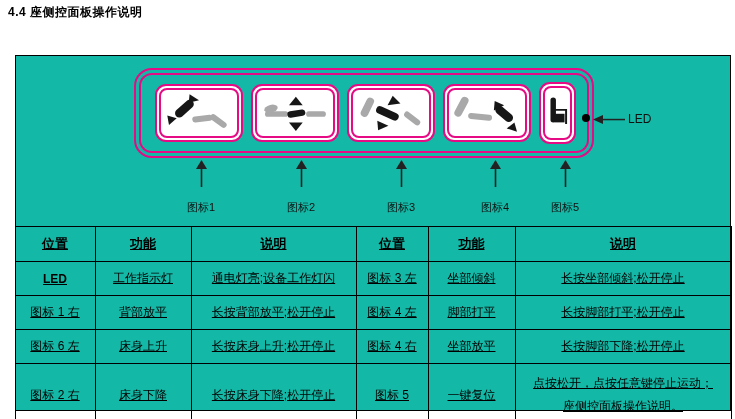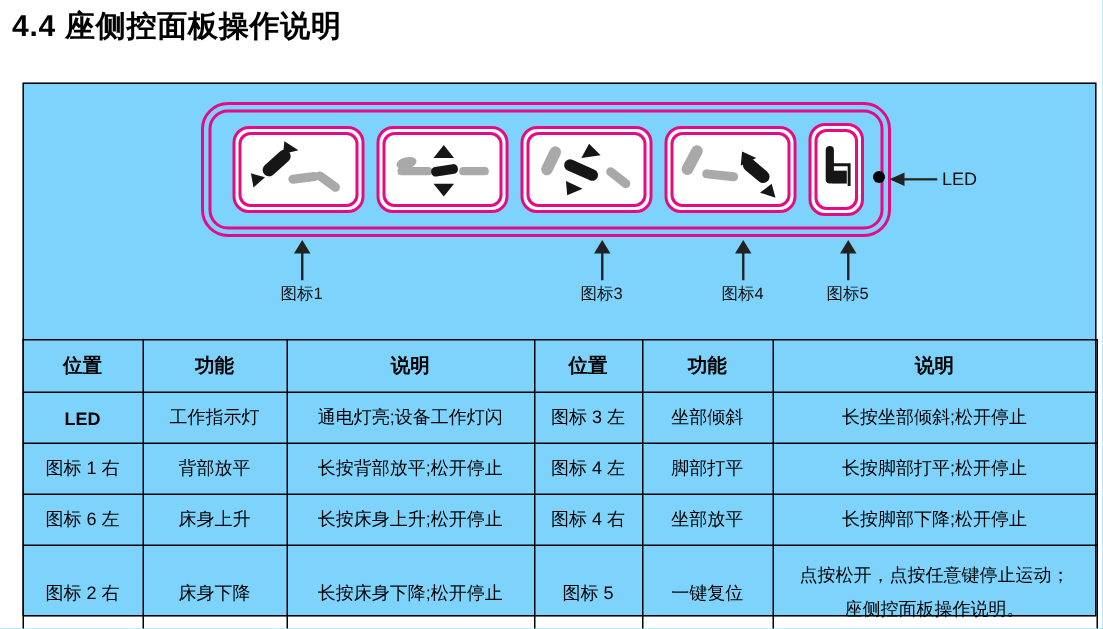--- a/index.html
+++ b/index.html
@@ -3,25 +3,25 @@
 <meta charset="utf-8">
 <style>
   html,body{margin:0;padding:0;}
   body{
     width:735px;height:419px;position:relative;background:#ffffff;
     font-family:"Liberation Sans","DejaVu Sans",sans-serif;color:#000;
     overflow:hidden;
   }
   .page-title{
     position:absolute;left:8px;top:4px;
-    font-size:20px;font-weight:bold;letter-spacing:.5px;
+    font-size:12px;font-weight:bold;letter-spacing:.5px;
   }
   .outer-box{
     position:absolute;left:15px;top:55px;width:716px;height:356px;
-    border:1.5px solid #000;box-sizing:border-box;background:#7dd3fc;
+    border:1.5px solid #000;box-sizing:border-box;background:#14b8a6;text-decoration:underline;
   }
   .figure-area{position:relative;width:100%;height:170px;}
   .panel{
     position:absolute;left:118px;top:12px;width:460px;height:90px;
     border:2px solid #e60a84;border-radius:18px;box-sizing:border-box;
     padding:3px;
   }
   .panel-inner{
     width:100%;height:100%;box-sizing:border-box;
     border:2px solid #e60a84;border-radius:13px;
@@ -41,21 +41,21 @@
   .led-dot{
     position:absolute;left:566px;top:58px;width:8px;height:8px;
     border-radius:50%;background:#000;
   }
   .led-callout{
     position:absolute;left:577px;top:56px;display:flex;align-items:center;gap:3px;
   }
   .led-text{font-size:12px;color:#111;}
   .callout{
     position:absolute;top:104px;width:64px;
-    display:flex;flex-direction:column;align-items:center;
+    display:flex;flex-direction:column;align-items:center;gap:12px;
   }
   .callout .lbl{font-size:11px;color:#111;margin-top:1px;}
   .op-table{
     border-collapse:collapse;width:716px;table-layout:fixed;
     font-size:12px;margin-left:-1.5px;
   }
   .op-table th,.op-table td{
     border:1px solid #000;text-align:center;vertical-align:middle;
     padding:8px;overflow:hidden;
   }
@@ -145,20 +145,27 @@
       </svg>
       <span class="led-text">LED</span>
     </div>
 
     <div class="callout" style="left:153px">
       <svg width="13" height="27" viewBox="0 0 13 27">
         <polygon points="6.5,0 12,9 1,9" fill="#222"></polygon>
           <rect x="5.7" y="8" width="1.6" height="19" fill="#222"></rect>
       </svg>
       <span class="lbl">图标1</span>
+    </div>
+    <div class="callout" style="left:253px">
+      <svg width="13" height="27" viewBox="0 0 13 27">
+        <polygon points="6.5,0 12,9 1,9" fill="#222"></polygon>
+          <rect x="5.7" y="8" width="1.6" height="19" fill="#222"></rect>
+      </svg>
+      <span class="lbl">图标2</span>
     </div>
     <div class="callout" style="left:353px">
       <svg width="13" height="27" viewBox="0 0 13 27">
         <polygon points="6.5,0 12,9 1,9" fill="#222"></polygon>
           <rect x="5.7" y="8" width="1.6" height="19" fill="#222"></rect>
       </svg>
       <span class="lbl">图标3</span>
     </div>
     <div class="callout" style="left:447px">
       <svg width="13" height="27" viewBox="0 0 13 27">

